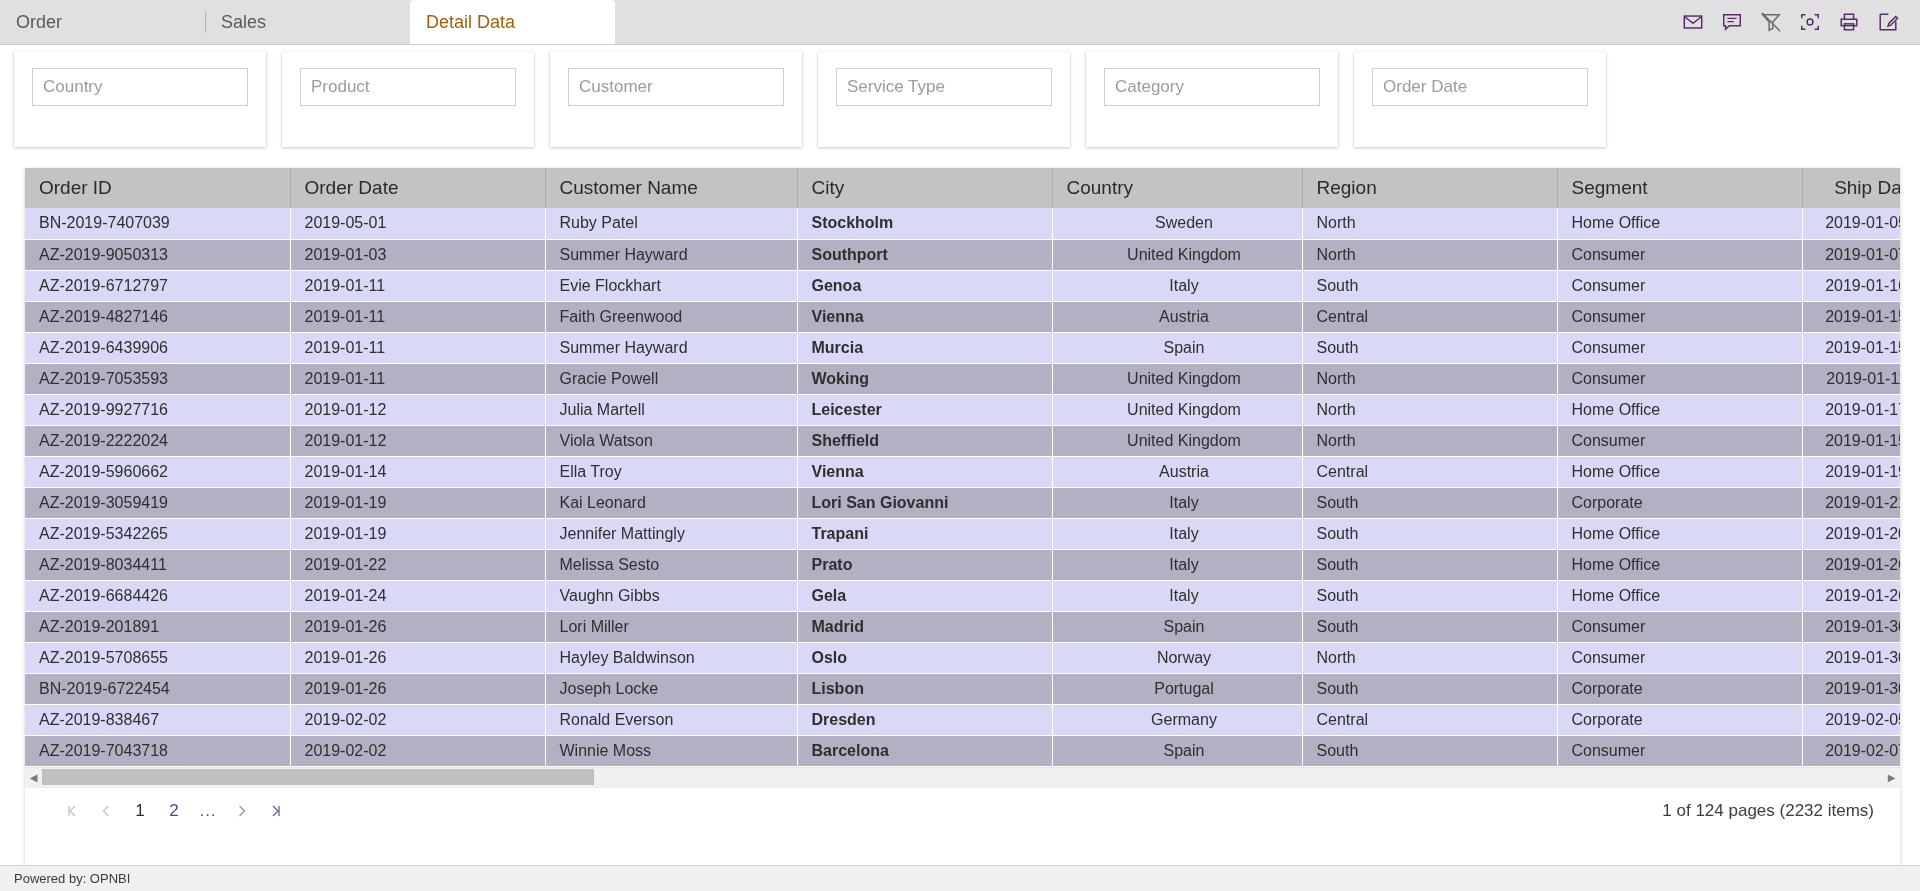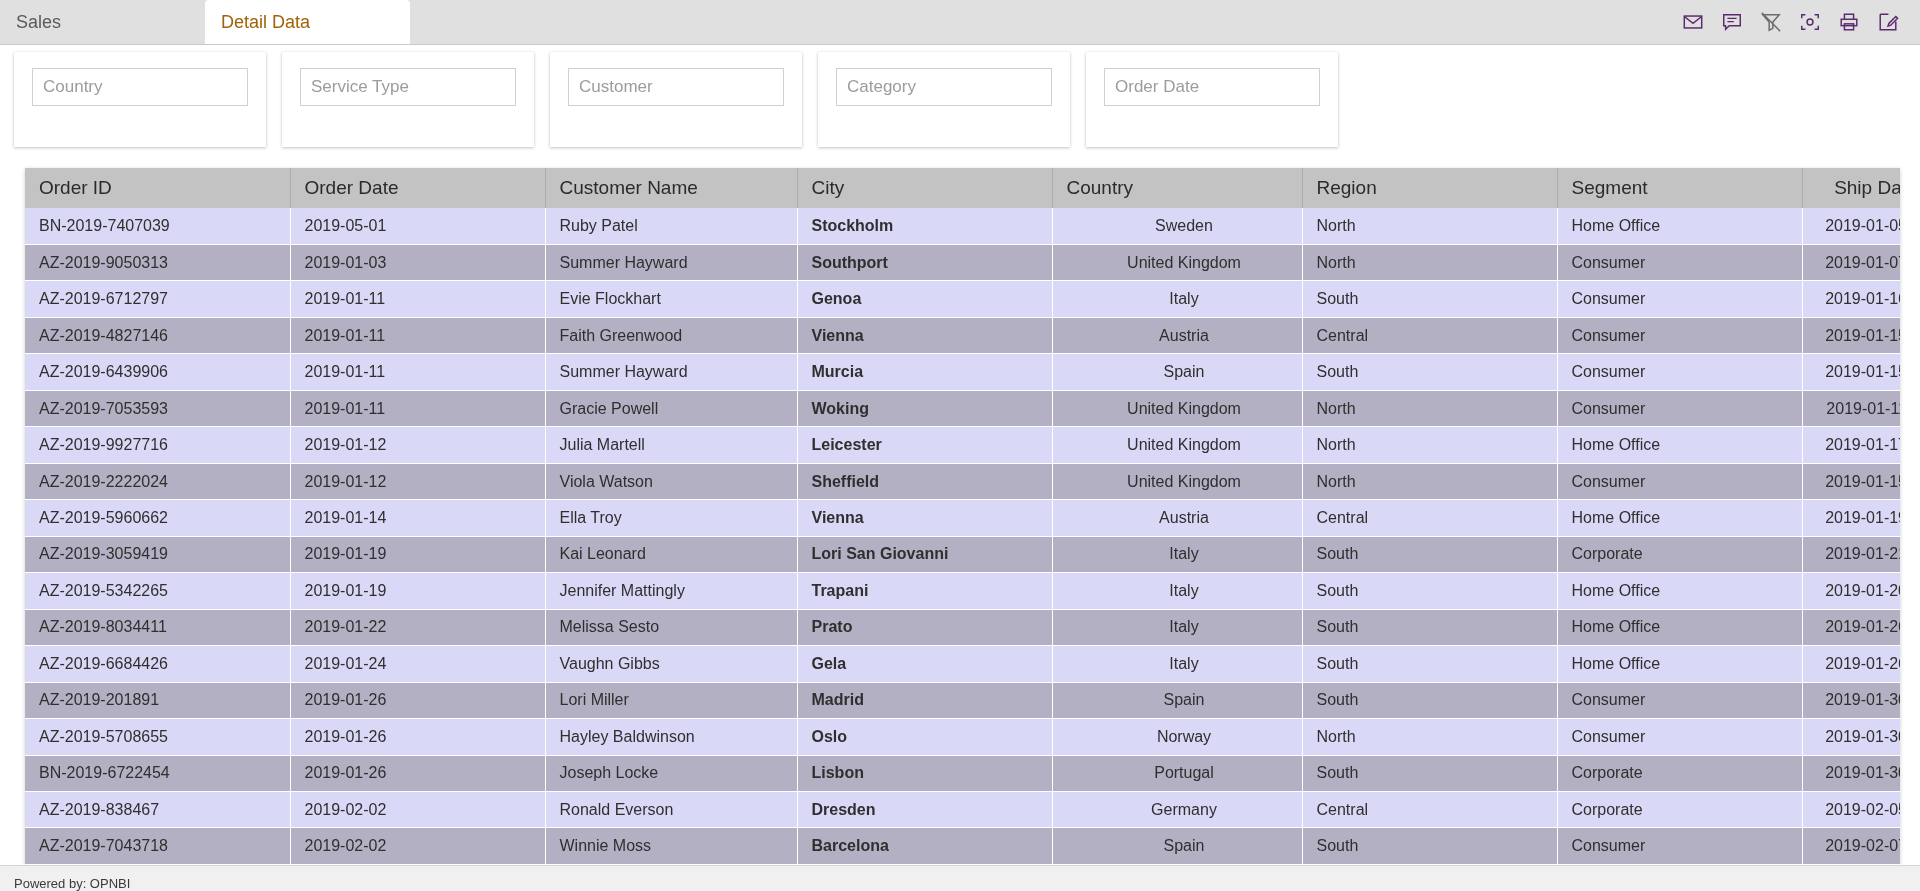--- a/index.html
+++ b/index.html
@@ -100,21 +100,21 @@
     outline: none;
   }
   .filter-input::placeholder { color: #9c9c9c; opacity: 1; }
 
   
   .grid-wrap {
     margin: 18px 20px 0 25px;
     background: #ffffff;
     flex: 1 1 auto;
     display: flex;
-    flex-direction: row;
+    flex-direction: column;
     box-shadow: 0 1px 4px rgba(0,0,0,0.20);
     overflow: hidden;
     min-height: 0;
   }
   table.grid {
     width: 100%;
     border-collapse: collapse;
     table-layout: fixed;
   }
   table.grid th {
@@ -198,33 +198,36 @@
     font-size: 17px;
     color: #3d3d3d;
     padding-right: 10px;
   }
 
   
   .footer {
     flex: 0 0 26px;
     background: #f0f0f0;
     border-top: 1px solid #d6d6d6;
-    display: flex; align-items: flex-end;
+    display: flex; align-items: center;
     padding-left: 14px;
     font-size: 13px;
     color: #3a3a3a;
   }
 </style>
 </head>
 <body>
 
 <div id="app">
 
   <div class="tabbar">
     <div class="tabs">
+      <div class="tab">
+        <span>Order</span>
+      </div>
       <div class="tab">
         <span>Sales</span>
       </div>
       <div class="tab active">
         <span>Detail Data</span>
       </div>
     </div>
 
     <div class="toolbar">
       <div class="tbtn">
@@ -265,24 +268,27 @@
         </svg>
       </div>
     </div>
   </div>
 
   <div class="filters">
     <div class="filter-card">
       <input class="filter-input" type="text" value="" placeholder="Country" style="">
     </div>
     <div class="filter-card">
-      <input class="filter-input" type="text" value="" placeholder="Service Type" style="">
+      <input class="filter-input" type="text" value="" placeholder="Product" style="">
     </div>
     <div class="filter-card">
       <input class="filter-input" type="text" value="" placeholder="Customer" style="">
+    </div>
+    <div class="filter-card">
+      <input class="filter-input" type="text" value="" placeholder="Service Type" style="">
     </div>
     <div class="filter-card">
       <input class="filter-input" type="text" value="" placeholder="Category" style="">
     </div>
     <div class="filter-card">
       <input class="filter-input" type="text" value="" placeholder="Order Date" style="">
     </div>
   </div>
 
   <div class="grid-wrap">

